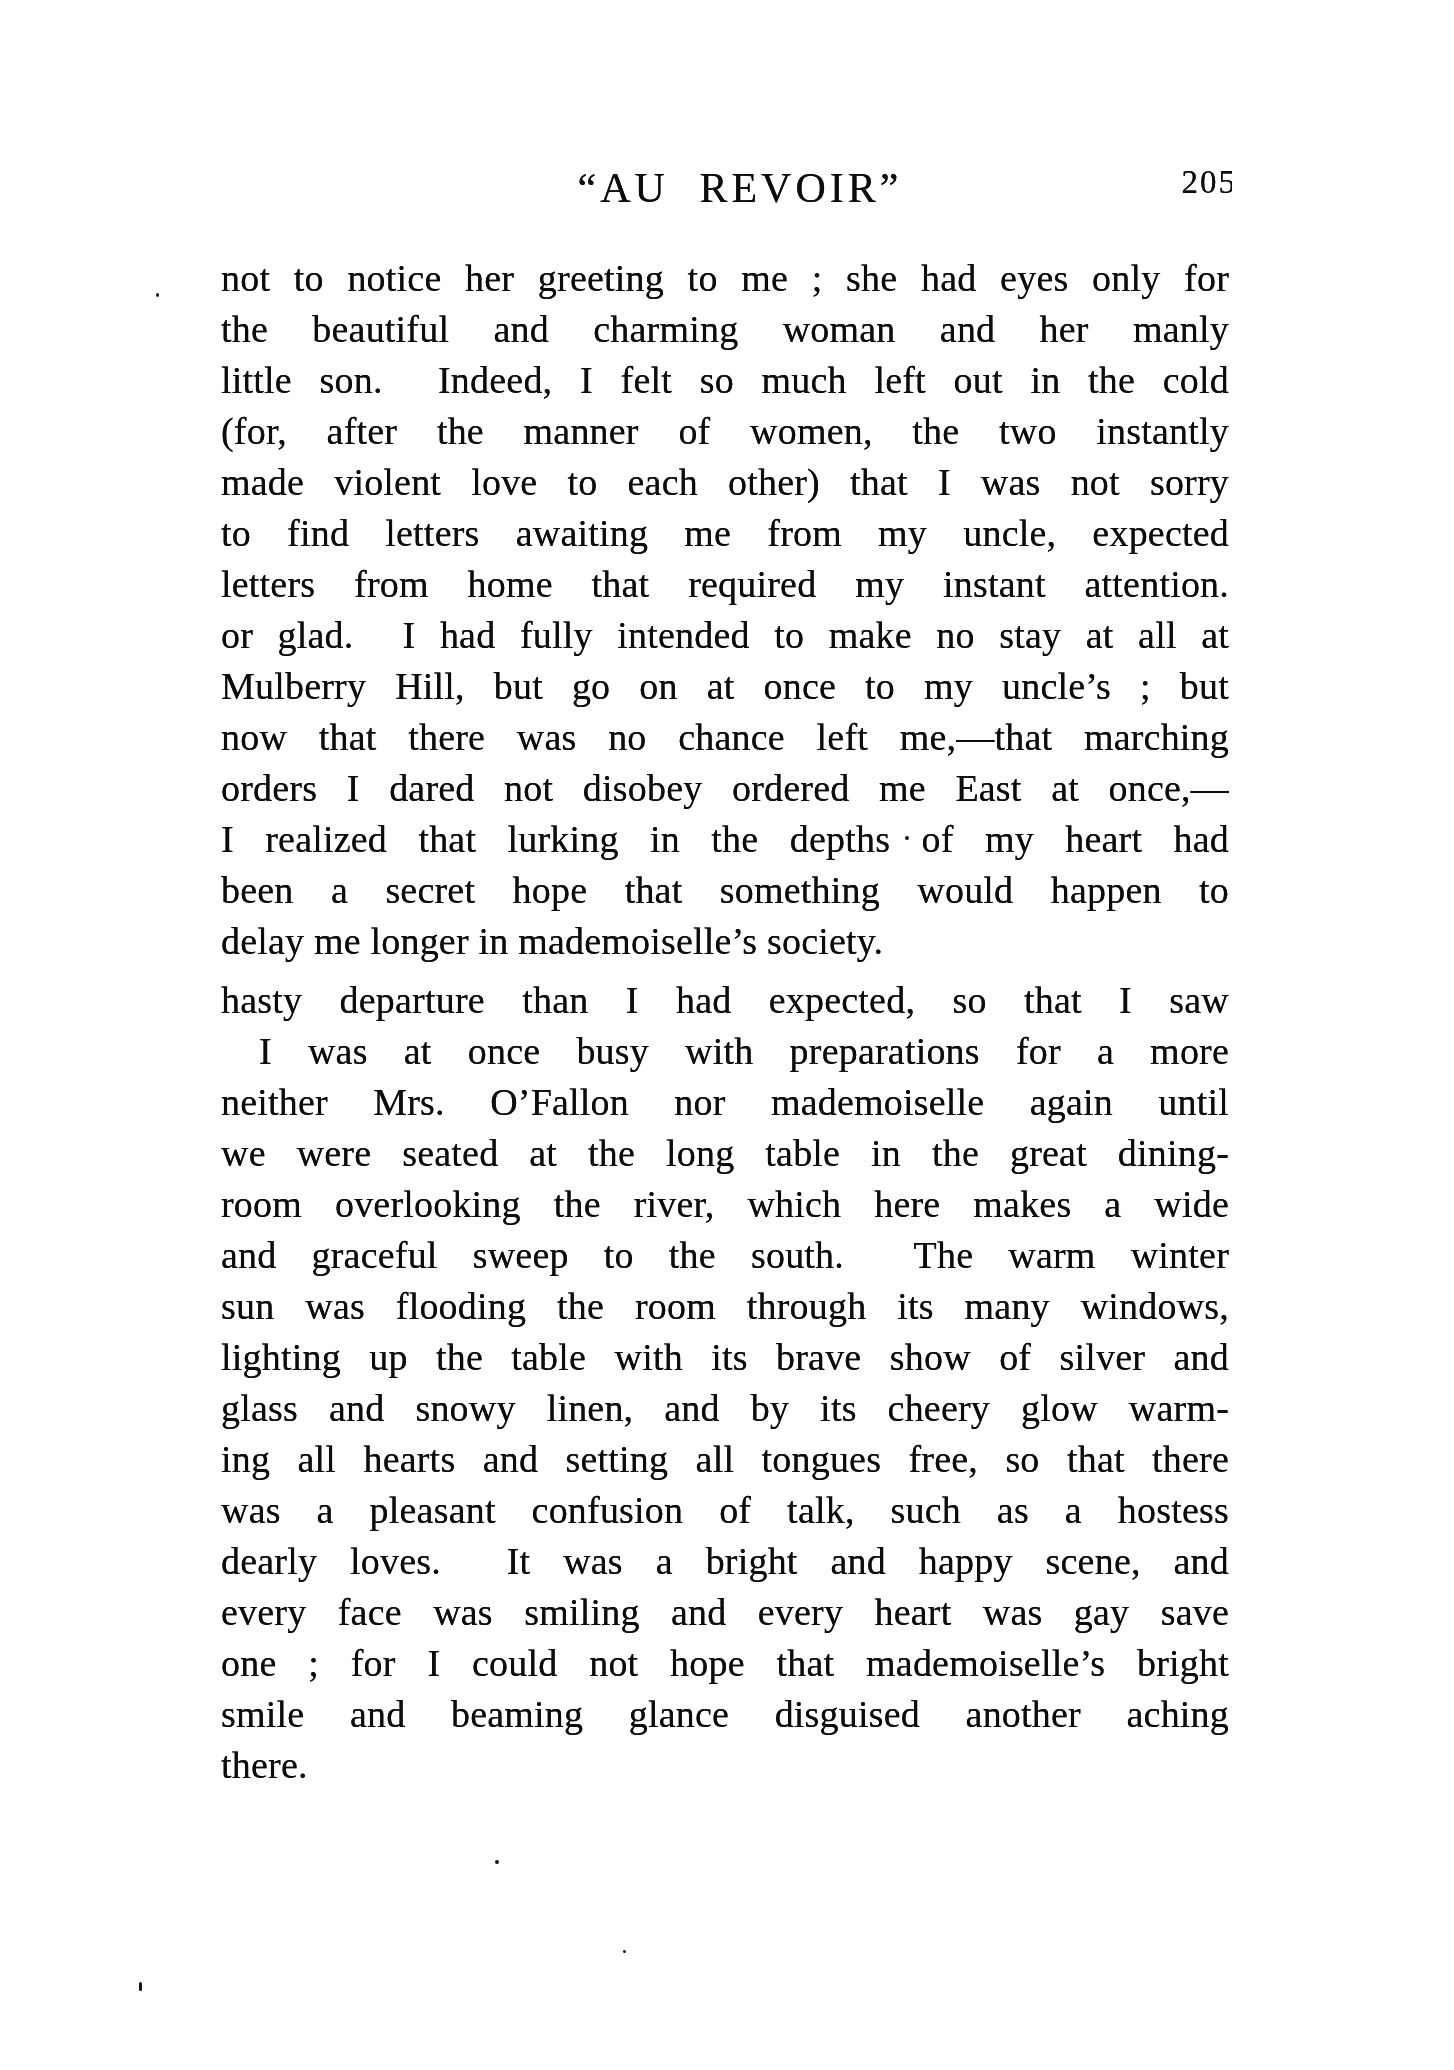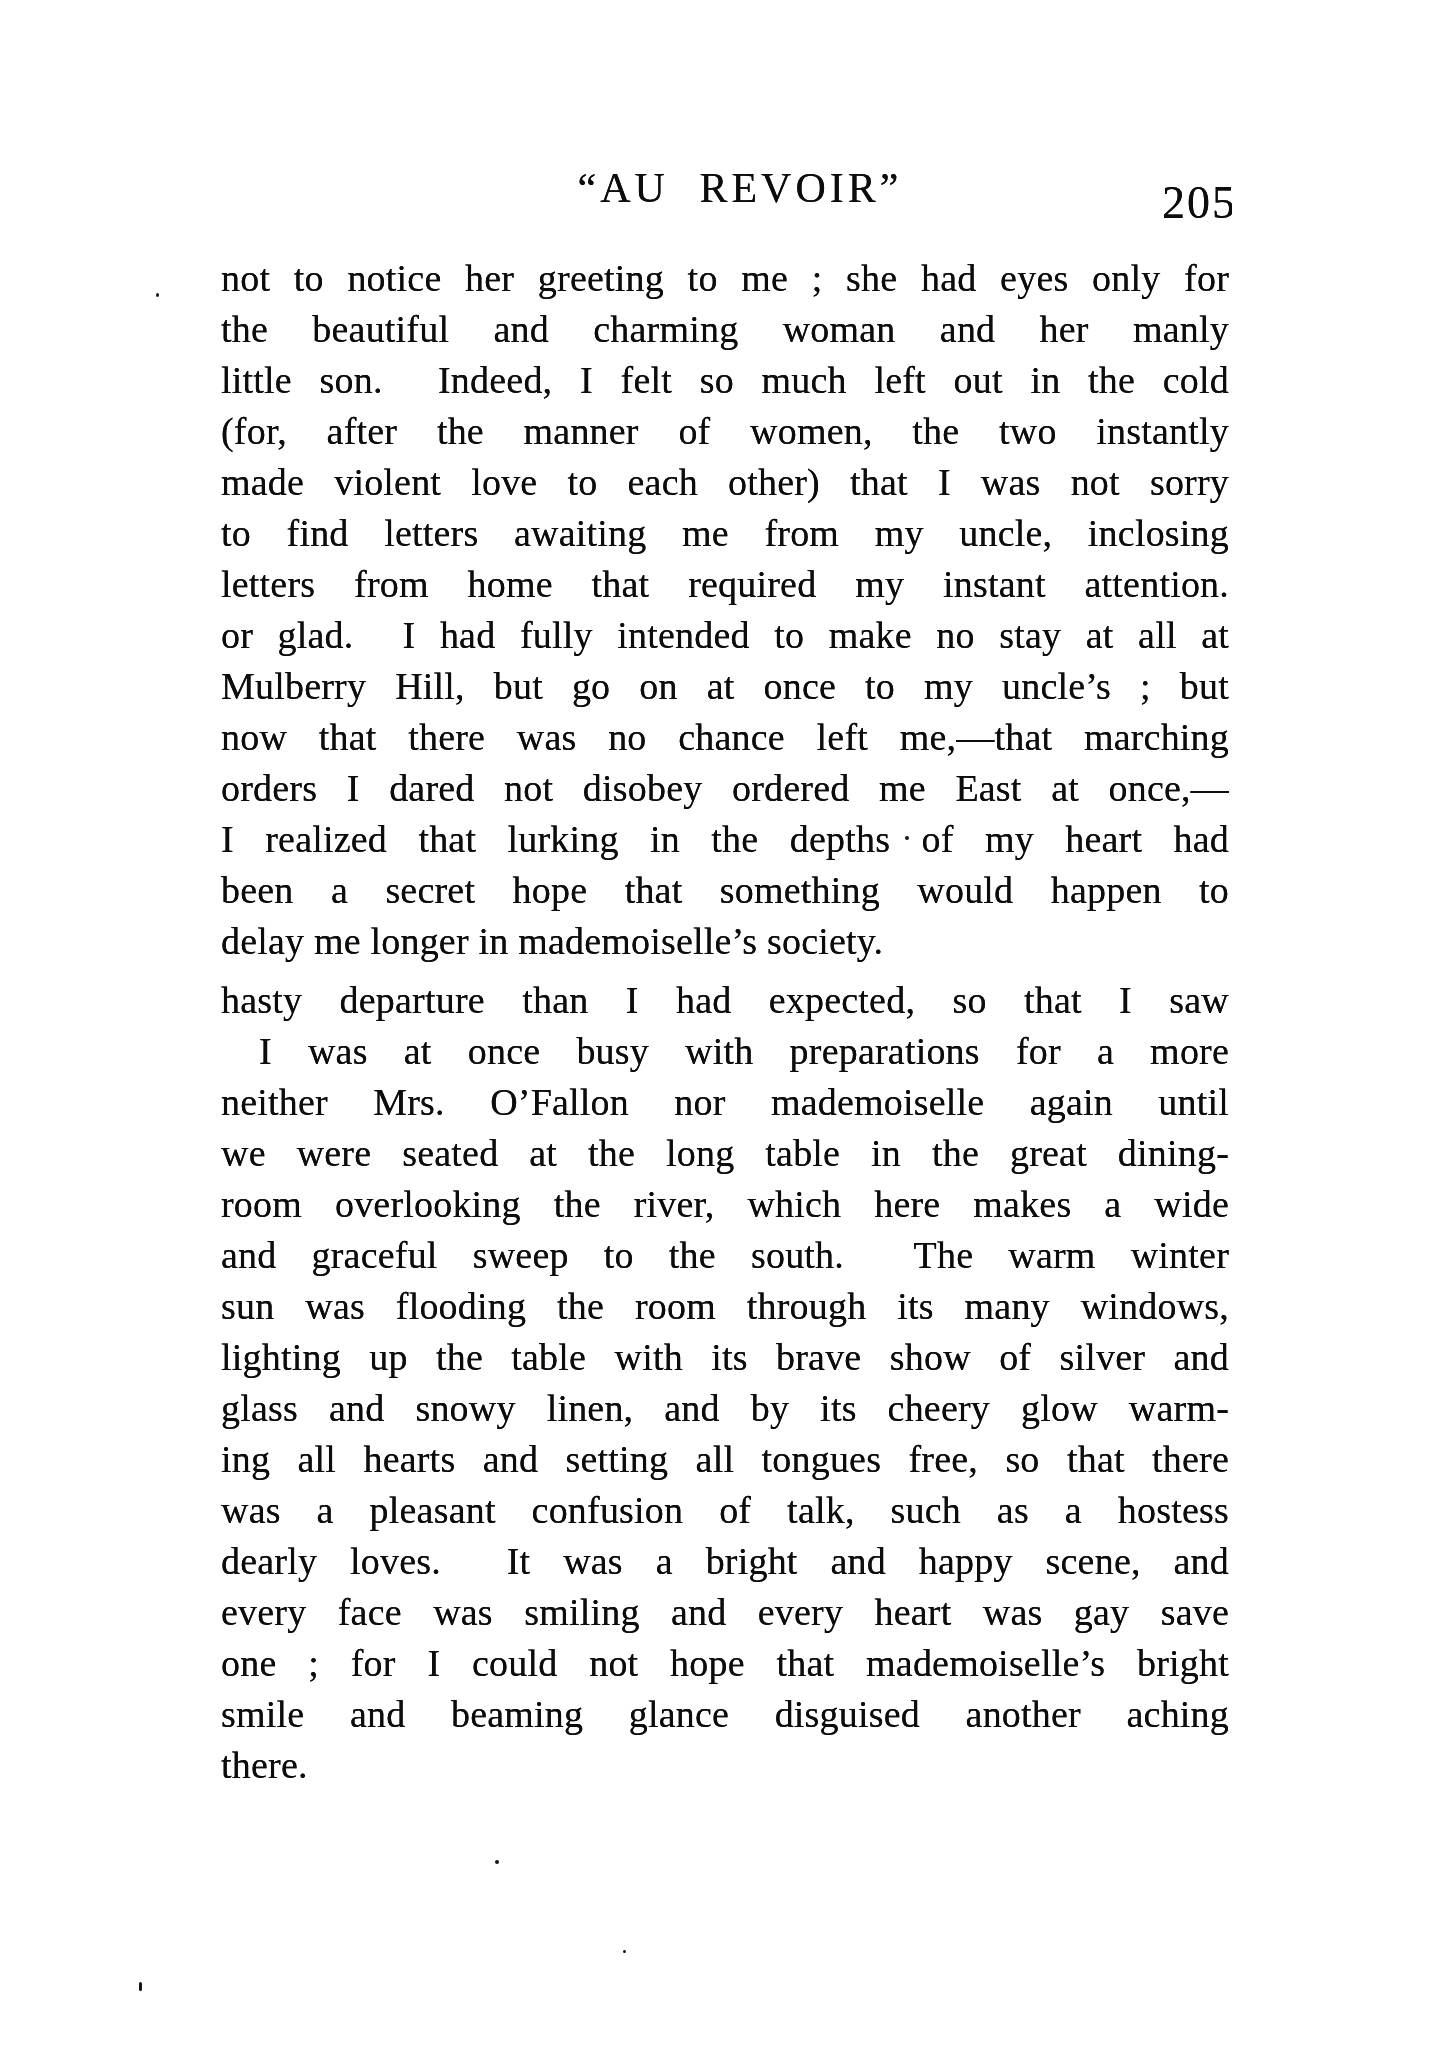--- a/index.html
+++ b/index.html
@@ -26,22 +26,22 @@
     left: 15px;
     font-size: 42px;
     letter-spacing: 4px;
     word-spacing: 16px;
     white-space: nowrap;
     text-shadow: 0 0 0.6px rgba(0,0,0,0.9);
   }
   .pagenum {
     position: absolute;
     right: 0;
-    top: 12px;
-    font-size: 46px;
+    top: 0;
+    font-size: 33px;
     letter-spacing: 2px;
     text-shadow: 0 0 0.6px rgba(0,0,0,0.9);
   }
   .body {
     position: absolute;
     left: 213px;
     top: 245px;
     width: 1024px;
     font-size: 38px;
     line-height: 51px;
@@ -75,21 +75,21 @@
     <span class="pagenum">205</span>
   </div>
 
   <div class="body">
     <div class="para">
       <div class="line">not to notice her greeting to me ; she had eyes only for</div>
       <div class="line">the beautiful and charming woman and her manly</div>
       <div class="line">little son.&nbsp; Indeed, I felt so much left out in the cold</div>
       <div class="line">(for, after the manner of women, the two instantly</div>
       <div class="line">made violent love to each other) that I was not sorry</div>
-      <div class="line">to find letters awaiting me from my uncle, inclosing</div>
+      <div class="line">to find letters awaiting me from my uncle, expected</div>
       <div class="line">letters from home that required my instant attention.</div>
       <div class="line">or glad.&nbsp; I had fully intended to make no stay at all at</div>
       <div class="line">Mulberry Hill, but go on at once to my uncle’s ; but</div>
       <div class="line">now that there was no chance left me,—that marching</div>
       <div class="line">orders I dared not disobey ordered me East at once,—</div>
       <div class="line">I realized that lurking in the depths of my heart had</div>
       <div class="line">been a secret hope that something would happen to</div>
       <div class="line last">delay me longer in mademoiselle’s society.</div>
     </div>
     <div class="para">

